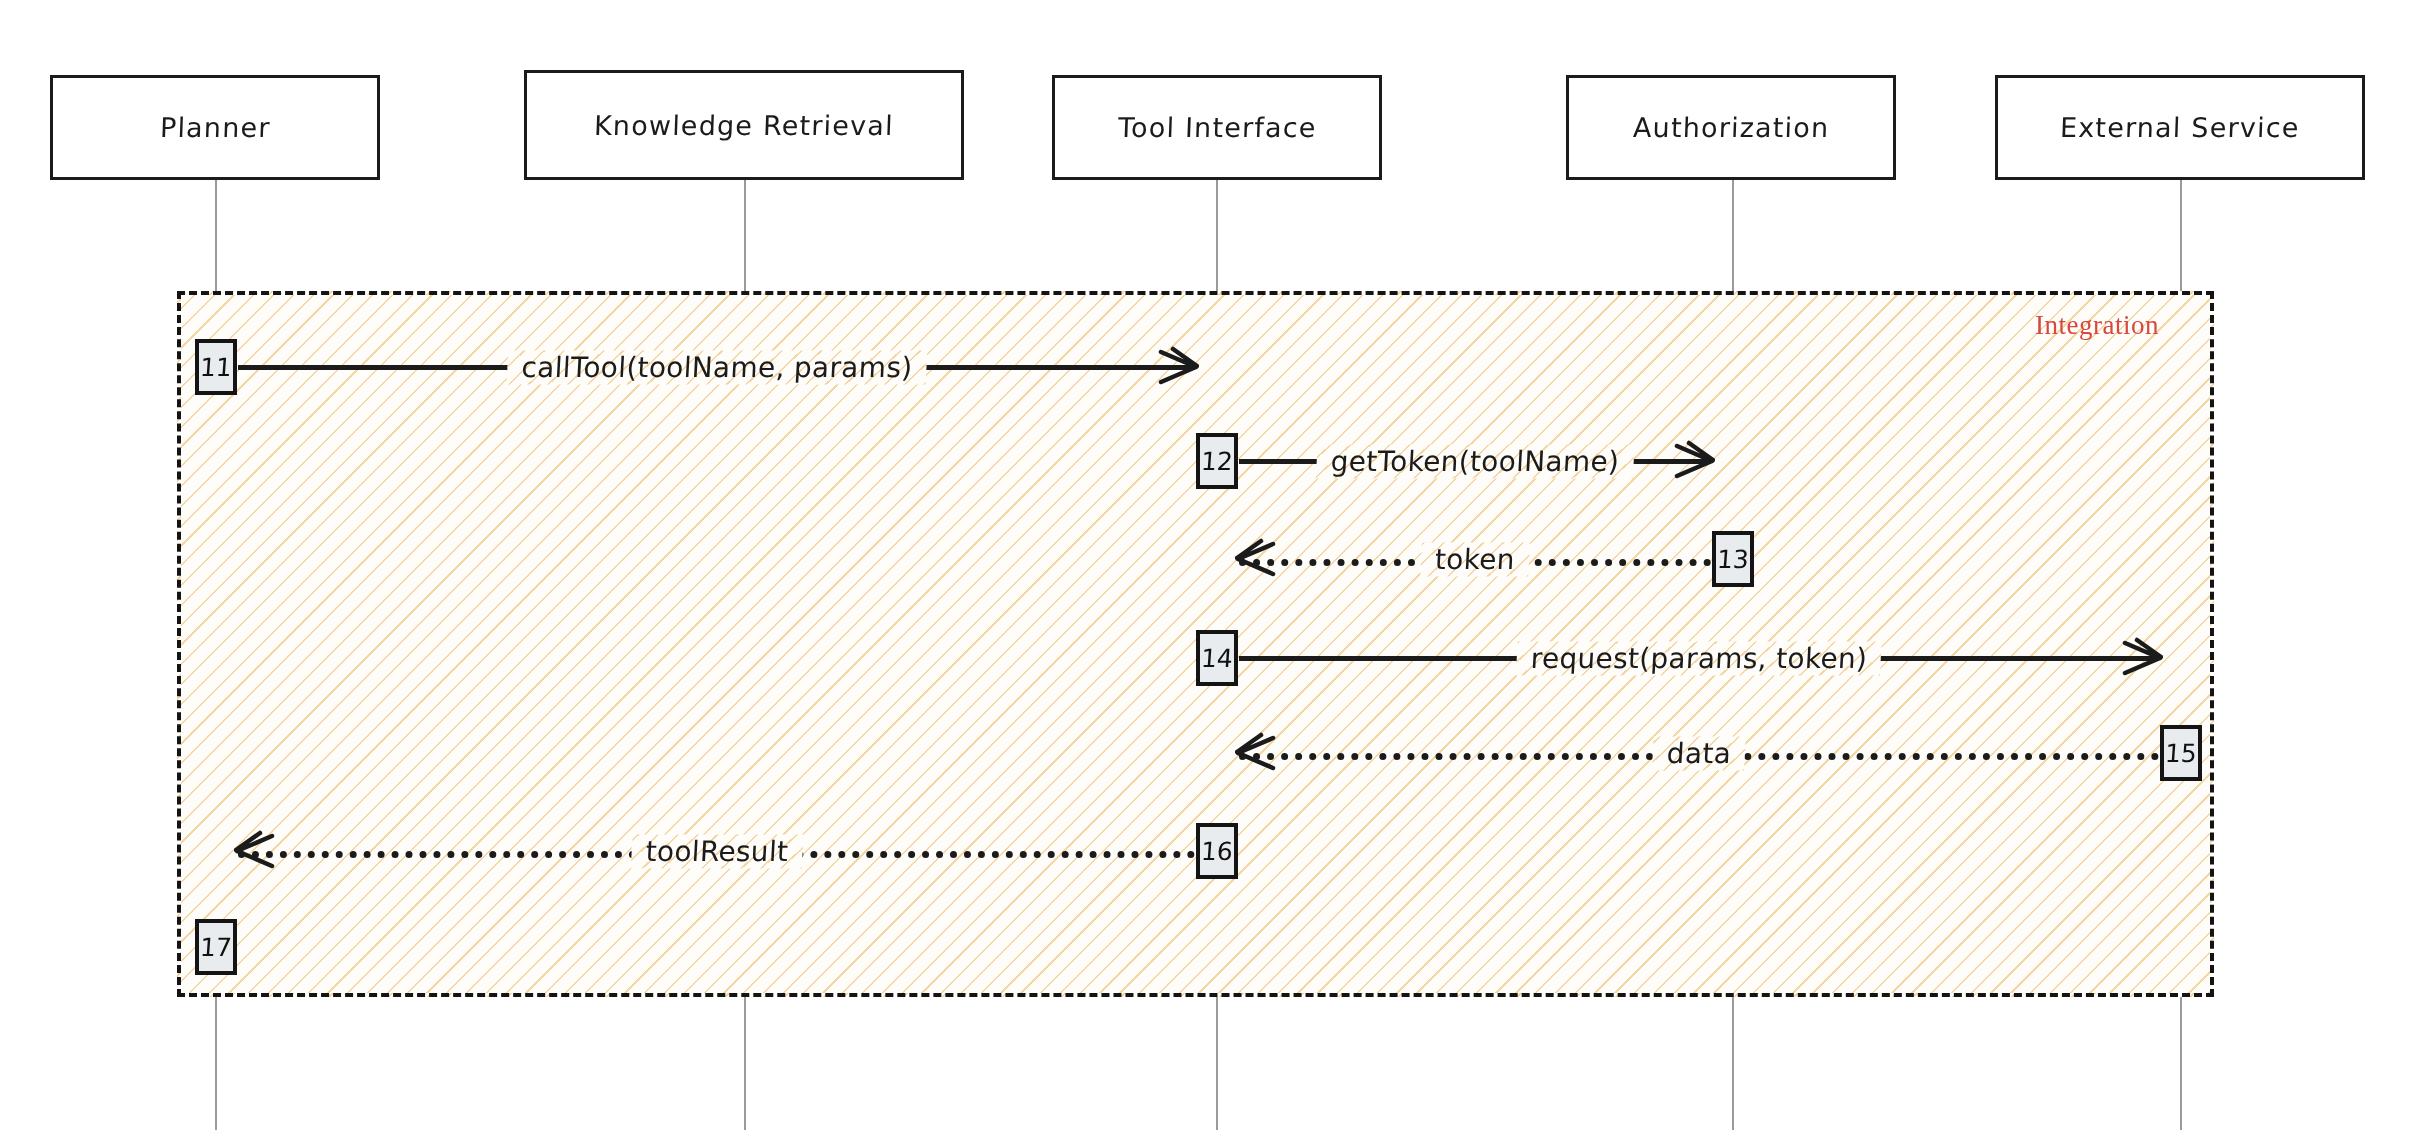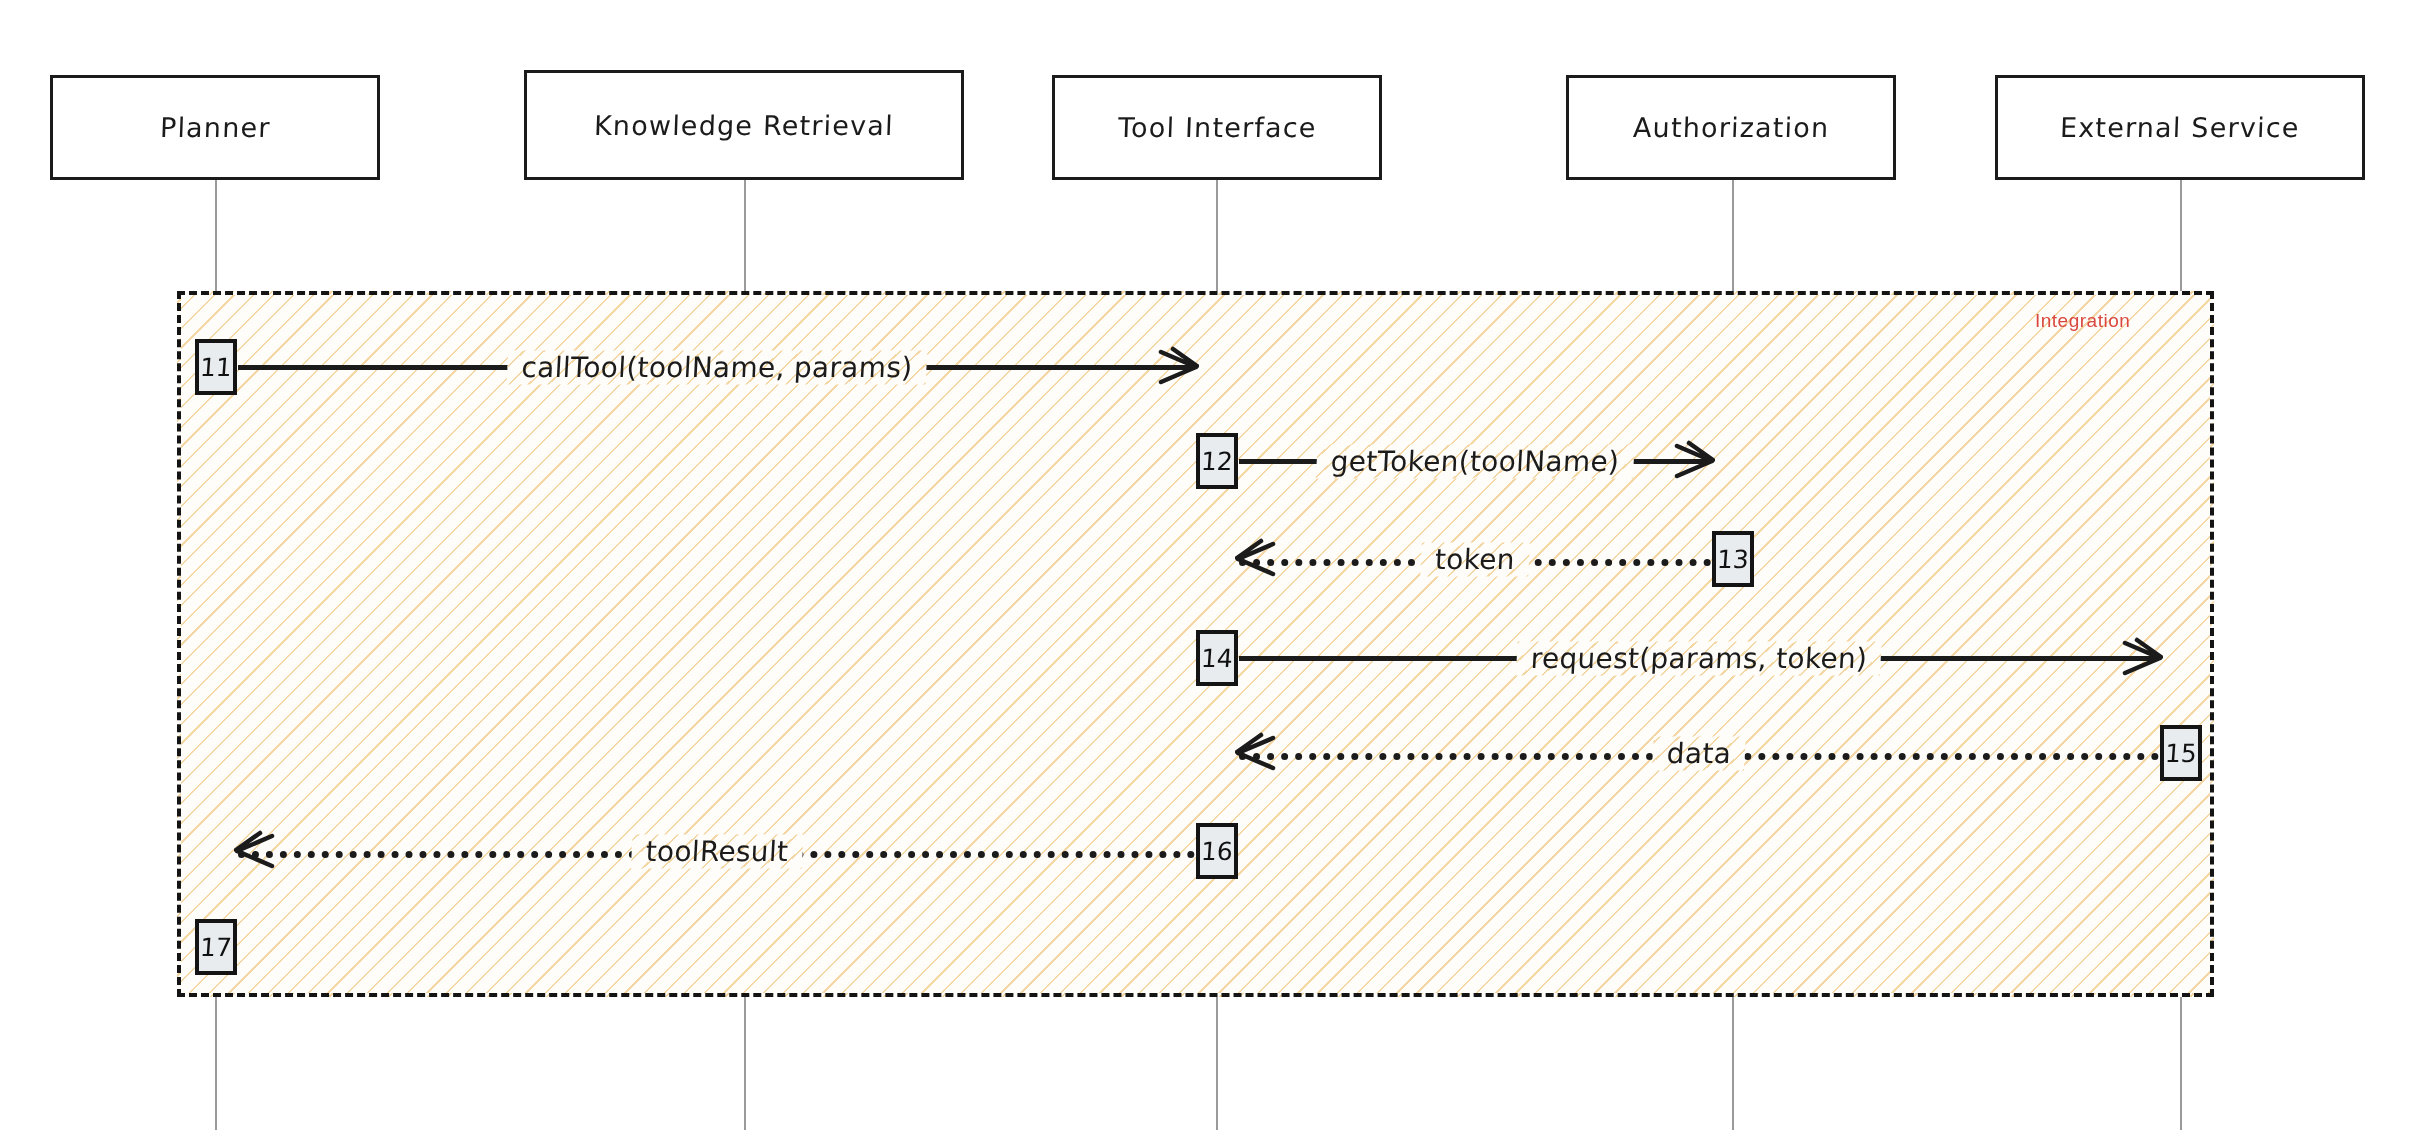--- a/index.html
+++ b/index.html
@@ -55,22 +55,22 @@
     background-image: repeating-linear-gradient(
         -45deg,
         rgba(243, 208, 150, 0.85) 0px,
         rgba(243, 208, 150, 0.85) 1.6px,
         rgba(0,0,0,0) 1.6px,
         rgba(0,0,0,0) 14px);
     z-index: 2;
   }
   #frame-label {
     position: absolute;
-    font-family: Liberation Sans, sans-serif;
-    font-size: 19px;
+    font-family: Liberation Serif, serif;
+    font-size: 27px;
     letter-spacing: 0.5px;
     z-index: 6;
     white-space: nowrap;
   }
 
   
   .msg {
     position: absolute;
     height: 0;
     z-index: 5;

